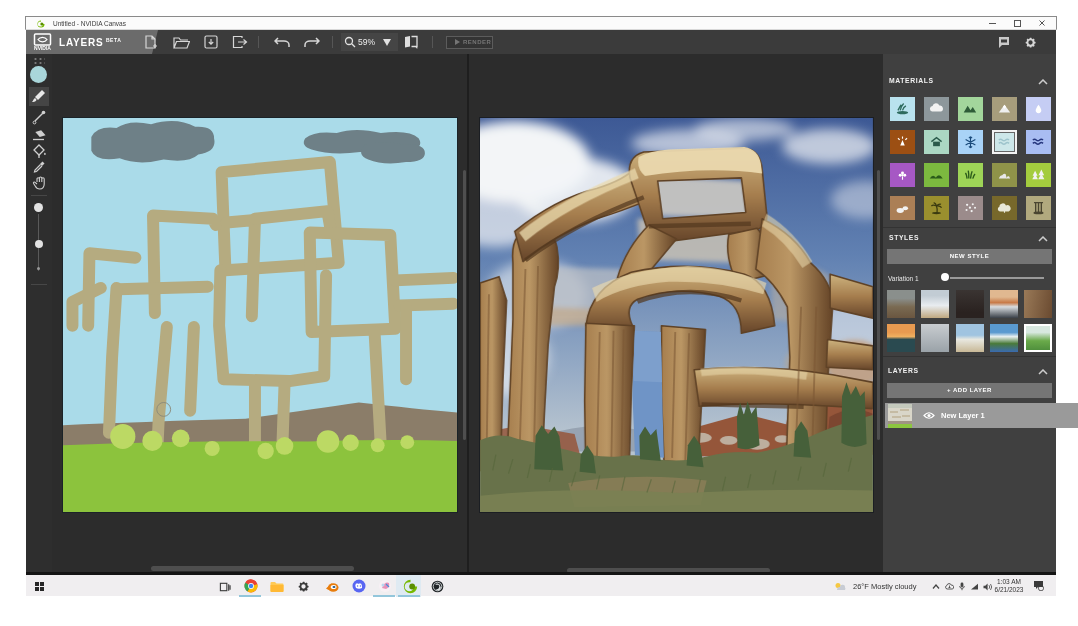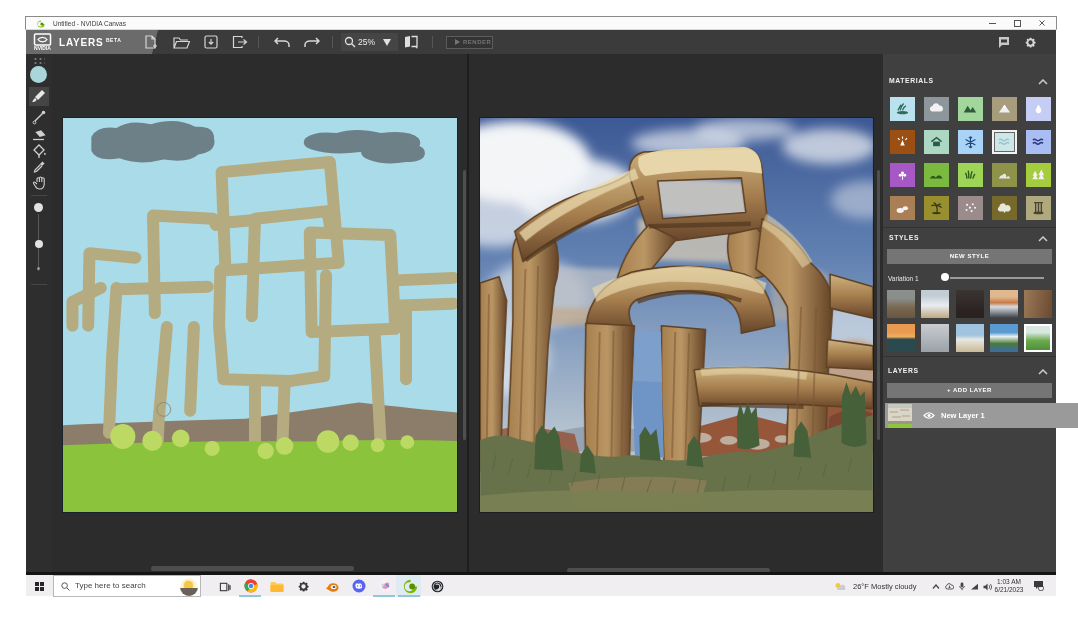--- a/index.html
+++ b/index.html
@@ -57,21 +57,21 @@
   </svg>
   <svg class="abs" style="left:278px;top:7px;" width="16" height="11" viewBox="0 0 16 11">
     <path d="M12 1 L15 4 L12 7 M15 4 H6 a5 4 0 0 0 -5 4 v2" fill="none" stroke="#d6d6d6" stroke-width="1.5"></path>
   </svg>
   <div class="abs" style="left:306px;top:6px;width:1px;height:12px;background:#565656;"></div>
   <div class="abs" style="left:315px;top:3px;width:57px;height:18px;background:#454545;"></div>
   <svg class="abs" style="left:318px;top:6px;" width="12" height="12" viewBox="0 0 12 12">
     <circle cx="5" cy="5" r="3.5" fill="none" stroke="#e2e2e2" stroke-width="1.3"></circle>
     <path d="M7.7 7.7 L11 11" stroke="#e2e2e2" stroke-width="1.3"></path>
   </svg>
-  <div class="abs" style="left:332px;top:7px;font-size:8.5px;color:#ececec;">25%</div>
+  <div class="abs" style="left:332px;top:7px;font-size:8.5px;color:#ececec;">59%</div>
   <div class="abs" style="left:357px;top:9px;width:0;height:0;border-left:4.5px solid transparent;border-right:4.5px solid transparent;border-top:7px solid #e2e2e2;"></div>
   <svg class="abs" style="left:377px;top:5px;" width="16" height="14" viewBox="0 0 16 14">
     <path d="M2 2 L7 1 V11.5 L2 12.5 Z" fill="#dedede"></path>
     <path d="M8.5 1.5 h5.5 v10 h-5.5" fill="none" stroke="#dedede" stroke-width="1.3"></path>
     <path d="M12.5 12.5 l1.8 1.2 v-2 z" fill="#dedede"></path>
   </svg>
   <div class="abs" style="left:406px;top:6px;width:1px;height:12px;background:#565656;"></div>
   <div class="abs" style="left:420px;top:6px;width:45px;height:11px;border:1px solid #5c5c5c;background:#343434;">
     <div class="abs" style="left:8px;top:2px;width:0;height:0;border-top:3px solid transparent;border-bottom:3px solid transparent;border-left:5px solid #757575;"></div>
     <div class="abs" style="left:16px;top:2px;font-size:6px;font-weight:bold;color:#757575;letter-spacing:0.5px;">RENDER</div>
@@ -492,31 +492,20 @@
 </div>
 
 <div class="abs" style="left:26px;top:572px;width:1030px;height:3px;background:#141414;"></div>
 <div class="abs" id="taskbar" style="left:26px;top:575px;width:1030px;height:21px;background:#f0eef0;">
   <svg class="abs" style="left:9px;top:7px;" width="9" height="9" viewBox="0 0 9 9">
     <rect x="0" y="0" width="4" height="4" fill="#262626"></rect>
       <rect x="5" y="0" width="4" height="4" fill="#262626"></rect>
     <rect x="0" y="5" width="4" height="4" fill="#262626"></rect>
       <rect x="5" y="5" width="4" height="4" fill="#262626"></rect>
   </svg>
-  <div class="abs" style="left:27px;top:0;width:148px;height:22px;background:#fff;border:1px solid #b8b8b8;box-sizing:border-box;">
-    <svg class="abs" style="left:7px;top:6px;" width="9" height="9" viewBox="0 0 9 9">
-      <circle cx="3.6" cy="3.6" r="2.8" fill="none" stroke="#555" stroke-width="1"></circle>
-      <path d="M5.8 5.8 L8.5 8.5" stroke="#555" stroke-width="1"></path>
-    </svg>
-    <div class="abs" style="left:21px;top:5px;font-size:8px;color:#444;">Type here to search</div>
-    <div class="abs" style="left:126px;top:2px;width:18px;height:18px;border-radius:50%;overflow:hidden;background:#fdf6e3;">
-      <div class="abs" style="left:4px;top:3px;width:9px;height:9px;border-radius:50%;background:#f5c842;box-shadow:0 0 3px #f5c842;"></div>
-      <div class="abs" style="left:0;top:10px;width:18px;height:8px;background:#6a6258;"></div>
-    </div>
-  </div>
   <div id="taskicons">
       <div class="abs" style="left:193px;top:4px;"><svg width="12" height="12" viewBox="0 0 13 13">
           <rect x="1.5" y="2.5" width="7" height="8" fill="none" stroke="#3a3a3a" stroke-width="1.2"></rect>
           <path d="M10.5 3.5 v7 M12 4.5 v5" stroke="#3a3a3a" stroke-width="1.2"></path>
         </svg></div>
       <div class="abs" style="left:218px;top:4px;"><svg width="14" height="14" viewBox="0 0 14 14">
           <circle cx="7" cy="7" r="6.5" fill="#ea4335"></circle>
           <path d="M7 7 L1.4 3.5 A6.5 6.5 0 0 0 3.6 12.4 Z" fill="#34a853"></path>
           <path d="M7 7 L3.6 12.4 A6.5 6.5 0 0 0 13.2 5 Z" fill="#fbbc05"></path>
           <path d="M1.4 3.5 A6.5 6.5 0 0 1 13.2 5 L7 7 Z" fill="#ea4335"></path>

